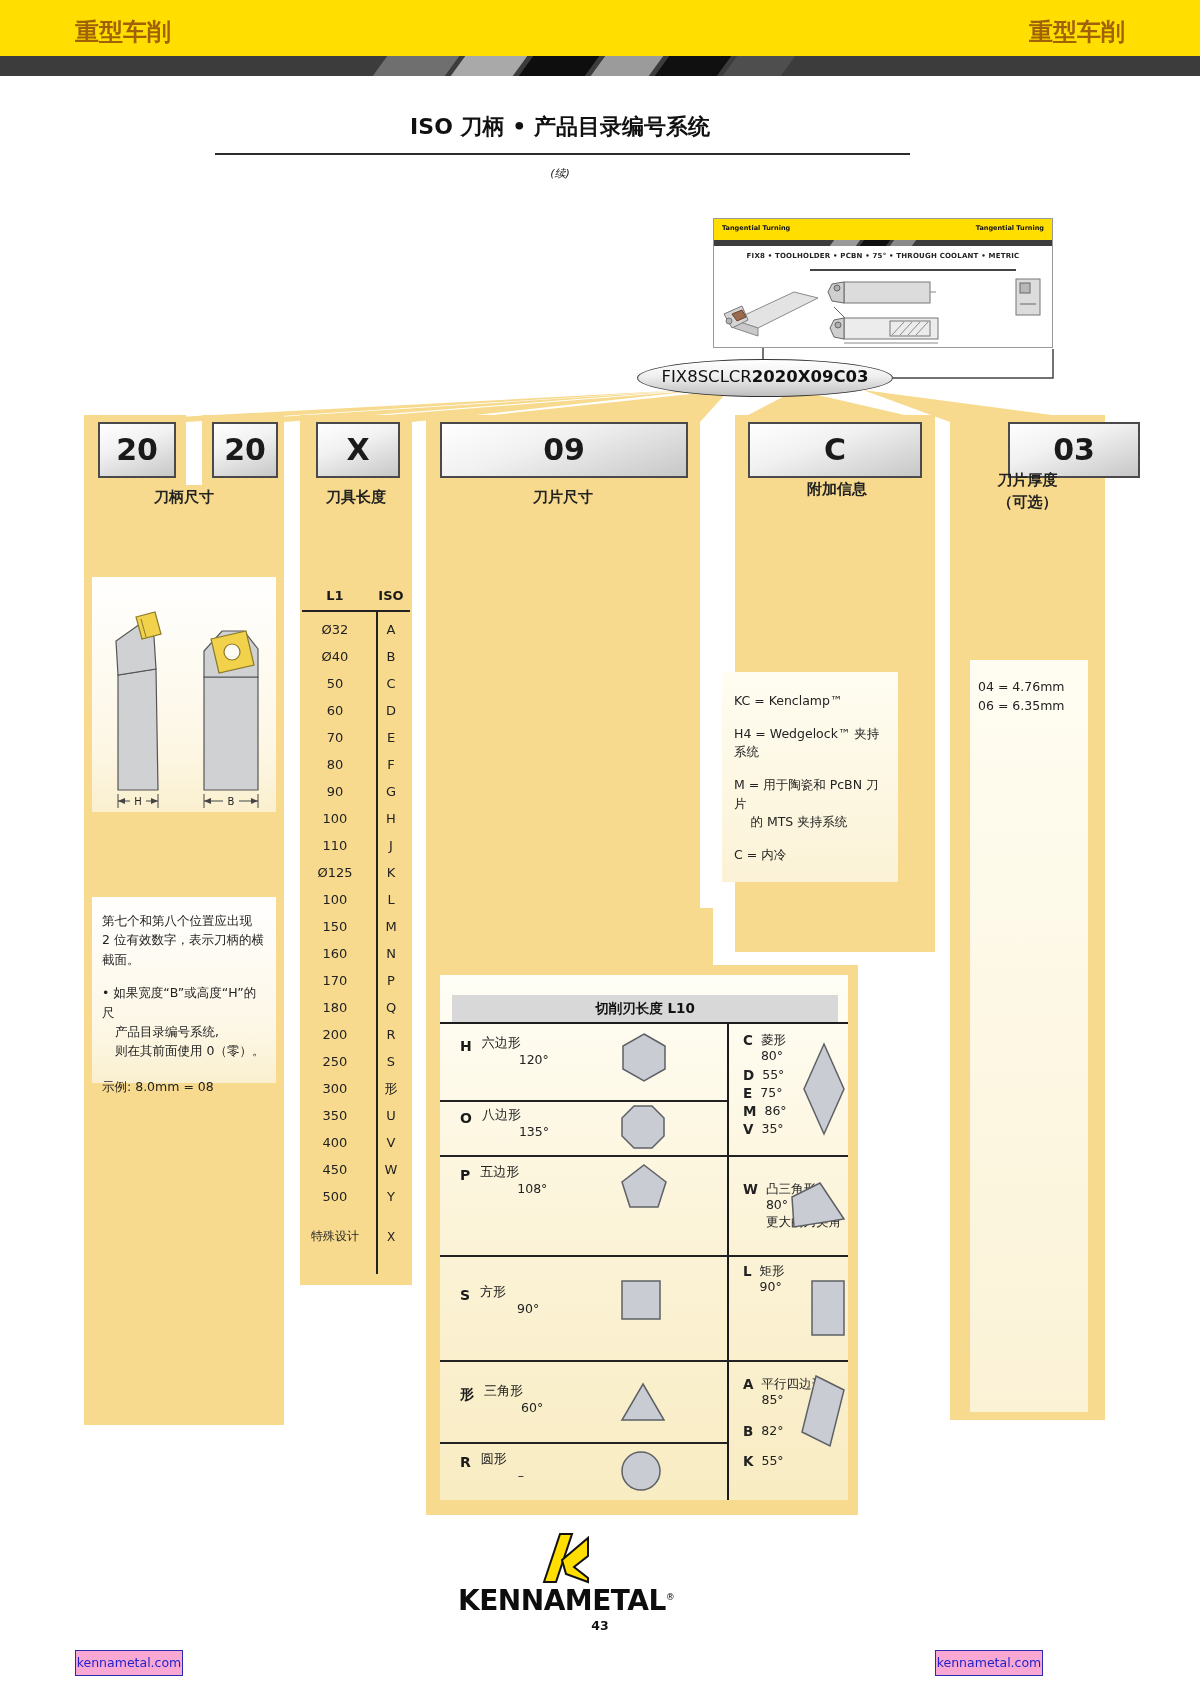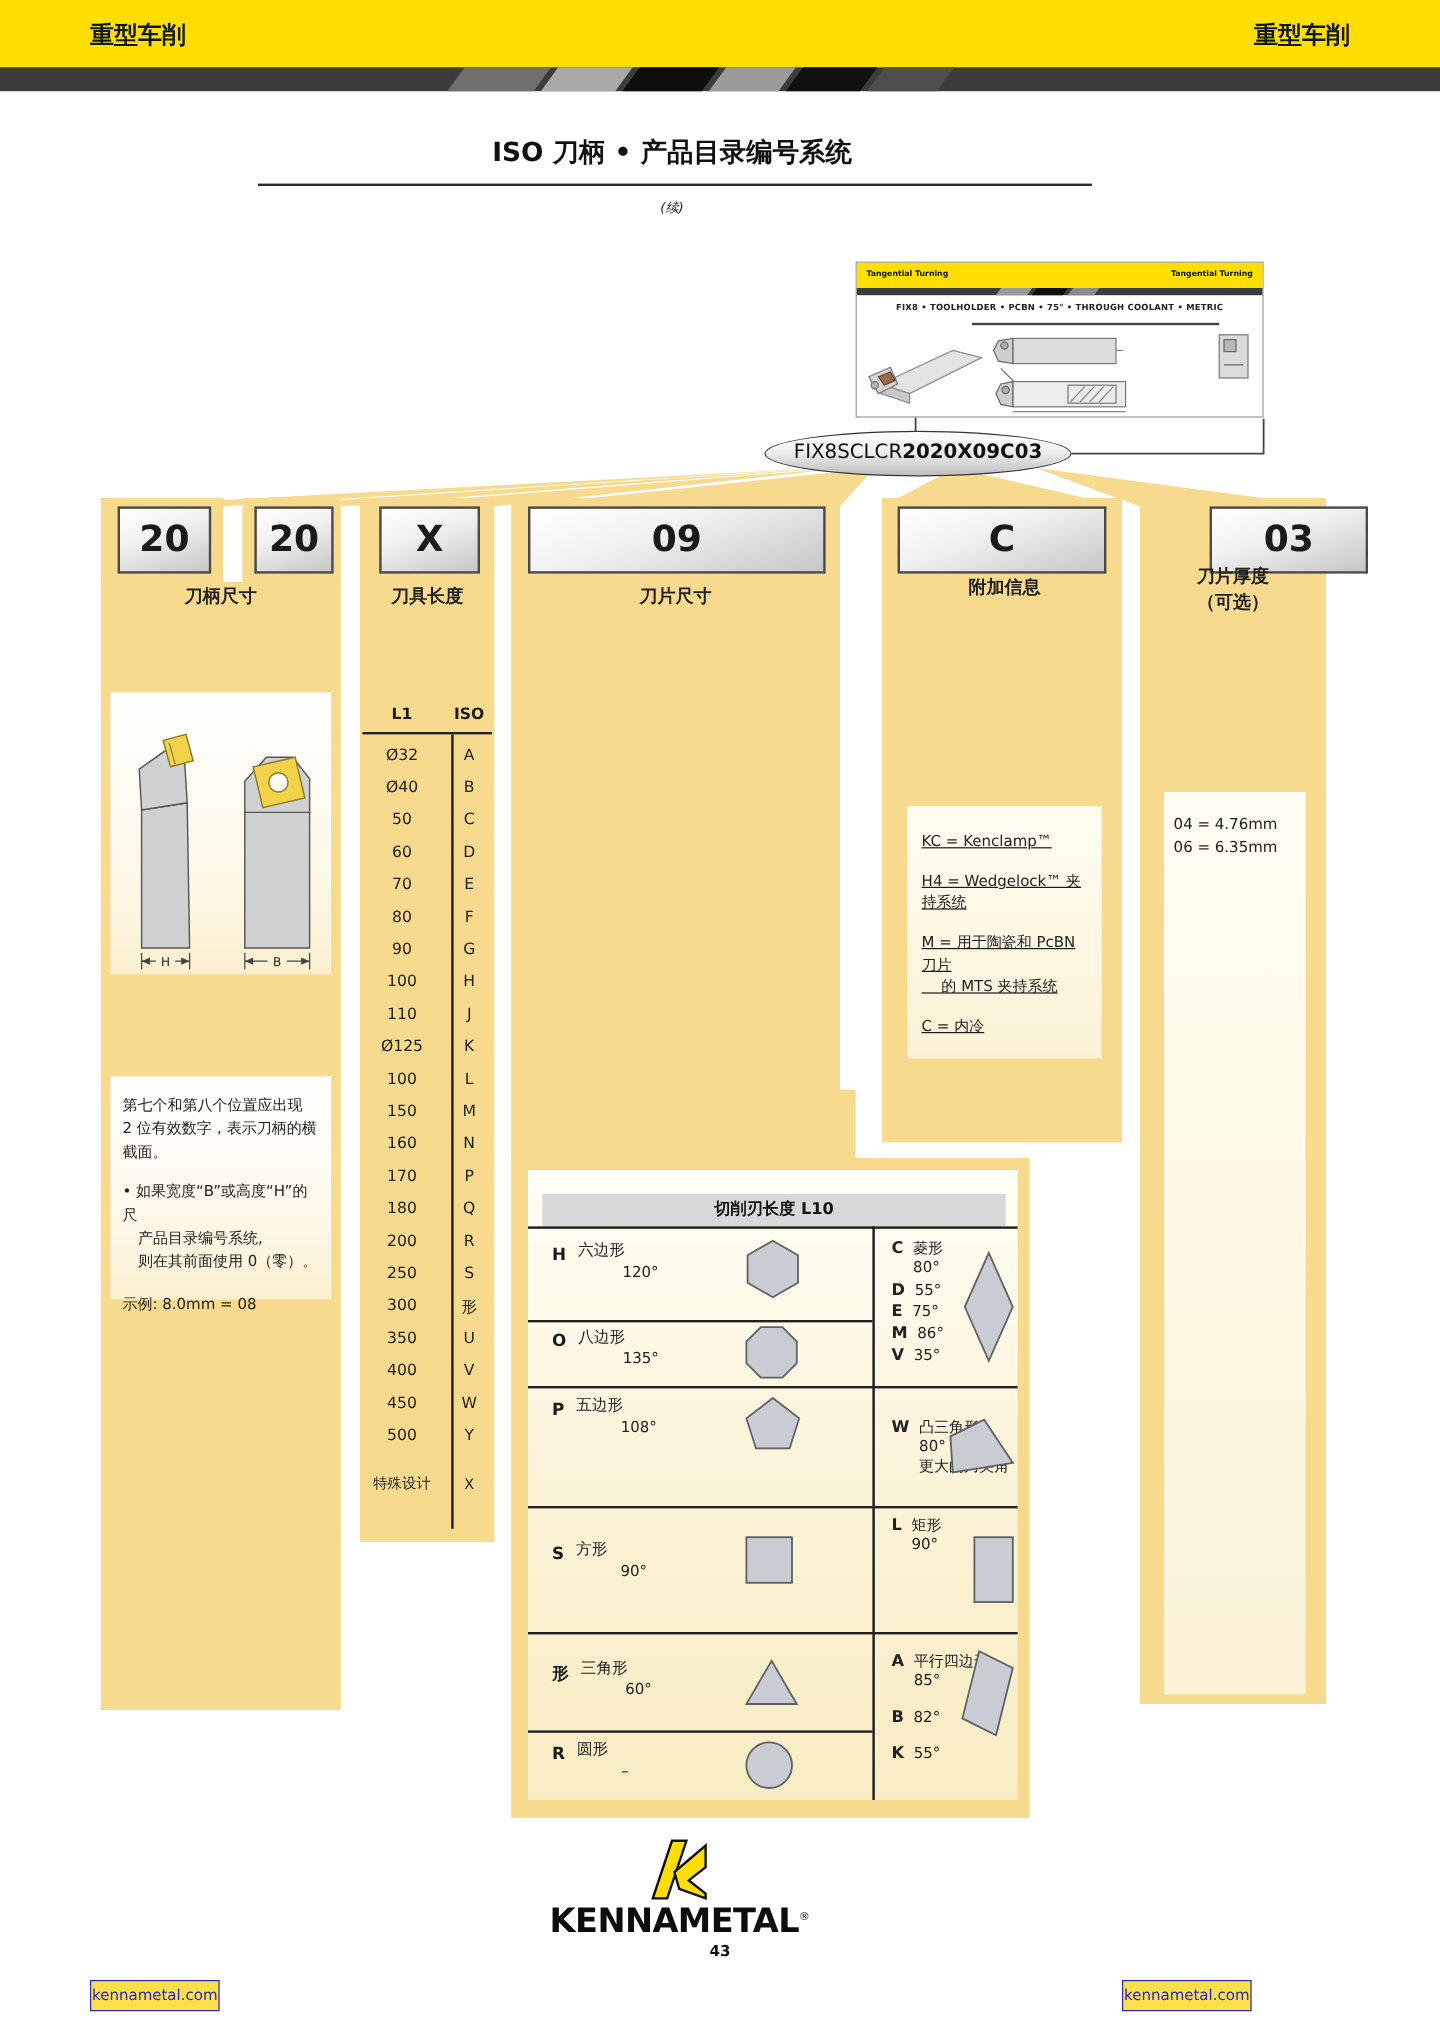--- a/index.html
+++ b/index.html
@@ -1,21 +1,21 @@
 <!DOCTYPE html>
 <html><head>
 <meta charset="utf-8">
 <style>
   html,body{margin:0;padding:0;background:#ffffff;}
   .page{position:relative;width:1200px;height:1697px;background:#ffffff;overflow:hidden;
         font-family:"DejaVu Sans","Liberation Sans",sans-serif;color:#1a1a1a;}
 
   
   .topbar{position:absolute;left:0;top:0;width:1200px;height:56px;background:#FFDE00;}
-  .band-text{position:absolute;top:16px;font-size:20px;font-weight:bold;color:#0f172a;}
+  .band-text{position:absolute;top:16px;font-size:24px;font-weight:bold;color:#a16207;}
   .band-text.left{left:75px;} .band-text.right{right:75px;}
   .stripe{position:absolute;left:0;top:56px;width:1200px;height:20px;background:#3C3C3C;overflow:hidden;}
   .seg{position:absolute;top:-4px;height:28px;transform:skewX(-36deg);}
   .s1{left:380px;width:72px;background:#6F6F6F;} .s2{left:458px;width:62px;background:#A9A9A9;}
   .s3{left:526px;width:66px;background:#0E0E0E;} .s4{left:598px;width:58px;background:#9B9B9B;}
   .s5{left:662px;width:62px;background:#101010;} .s6{left:730px;width:58px;background:#4E4E4E;}
 
   
   .doc-title{position:absolute;left:160px;top:112px;width:800px;text-align:center;
              font-size:22px;font-weight:bold;color:#111;}
@@ -109,32 +109,32 @@
   .shape-angle{font-size:12.5px;color:#222;margin-left:37px;}
   .ins-icon{position:absolute;left:180px;top:8px;}
   .ins-rrow{position:relative;box-sizing:border-box;padding:8px 0 0 14px;font-size:12.5px;color:#222;}
   .irl{display:flex;margin-bottom:2px;}
   .irl b{font-size:13.5px;margin-right:8px;}
   .irl .stk{line-height:1.3;}
   .ins-ricon{position:absolute;right:2px;}
 
   
   .cream{position:absolute;background:linear-gradient(180deg,#FFFDF2 0%,#FBF2D6 100%);box-sizing:border-box;}
-  .cb4{left:756px;top:672px;width:162px;height:210px;padding:20px 8px 0 12px;text-decoration:underline;}
+  .cb4{left:722px;top:672px;width:176px;height:210px;padding:20px 8px 0 12px;}
   .cb5{left:970px;top:660px;width:118px;height:752px;padding:18px 4px 0 8px;}
   .extra-note{font-size:12.5px;line-height:1.45;color:#222;margin-bottom:15px;white-space:pre-line;}
   .thick-opt{font-size:12.5px;color:#222;line-height:1.5;}
 
   
   .logo{position:absolute;left:452px;top:1532px;display:flex;align-items:center;flex-direction:column;}
   .logo-text{font-size:28px;font-weight:800;letter-spacing:-.5px;color:#0d0d0d;margin-left:6px;}
   .logo-reg{font-size:9px;vertical-align:super;font-weight:normal;}
   .page-num{position:absolute;left:0;top:1618px;width:1200px;text-align:center;font-size:12.5px;font-weight:bold;color:#111;}
   .site-link{position:absolute;top:1650px;width:108px;height:26px;box-sizing:border-box;border:1.6px solid #2b2bb0;
-             color:#2222CC;font-size:12.5px;text-align:center;line-height:23px;background:#fde047;text-decoration:none;display:block;}
+             color:#2222CC;font-size:12.5px;text-align:center;line-height:23px;background:#f9a8d4;text-decoration:none;display:block;}
   .sl-left{left:75px;} .sl-right{left:935px;}
 </style>
 </head>
 <body>
 
 <div class="page">
 
   <div class="topbar">
     <span class="band-text left">重型车削</span>
     <span class="band-text right">重型车削</span>

